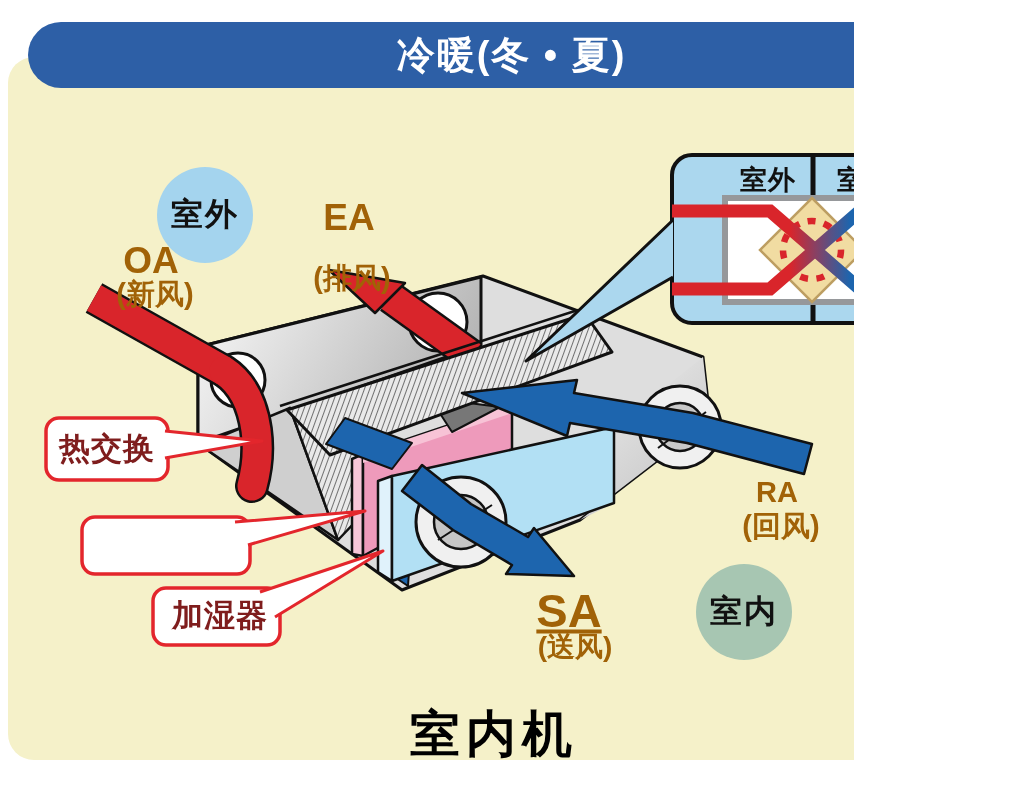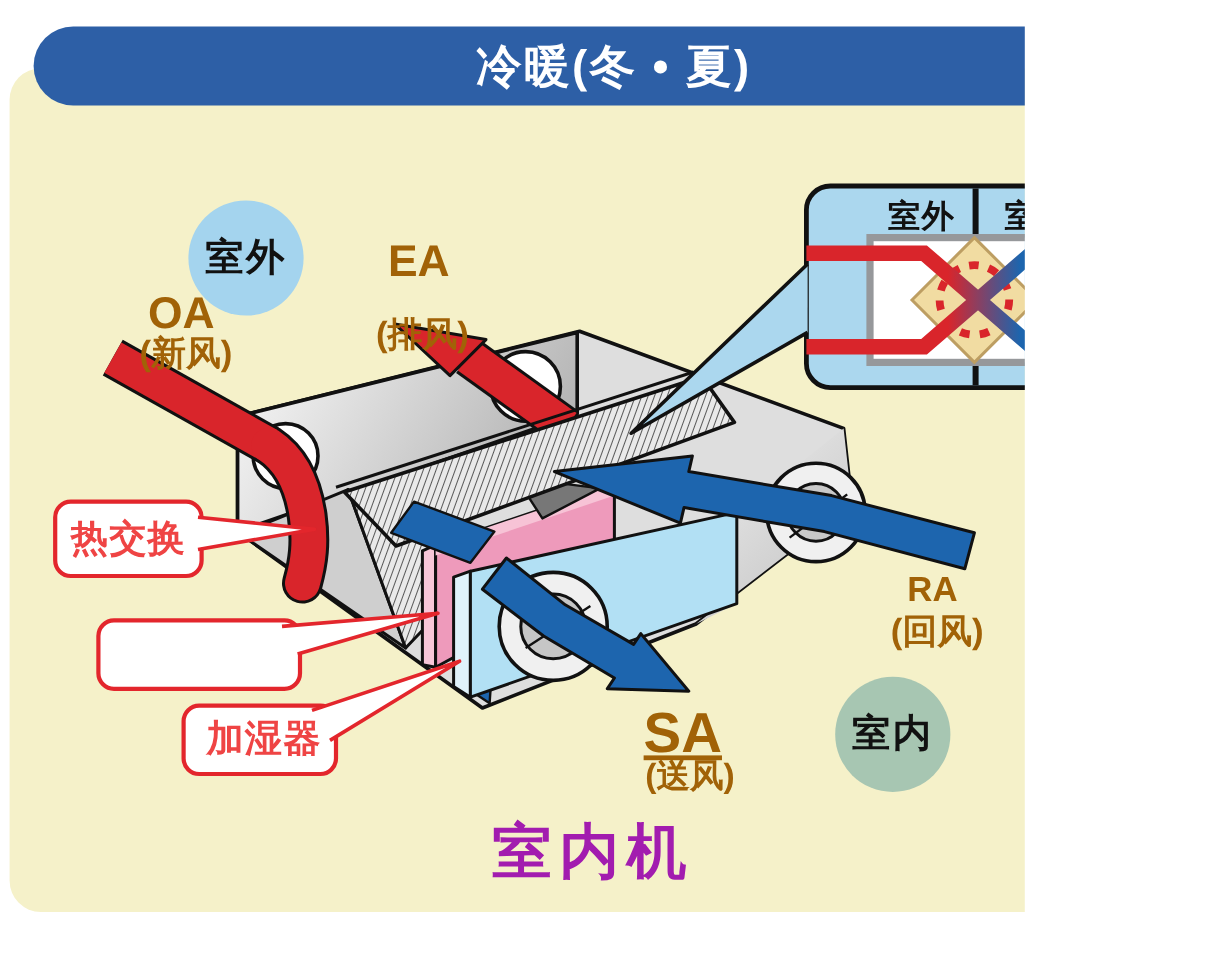--- a/index.html
+++ b/index.html
@@ -20,30 +20,30 @@
   .badge{
     border-radius:50%;display:flex;align-items:center;justify-content:center;
     font-size:32px;font-weight:bold;color:#111;letter-spacing:2px;
   }
   #outdoor-badge{left:157px;top:167px;width:96px;height:96px;background:#A4D4EE;}
   #indoor-badge{left:696px;top:564px;width:96px;height:96px;background:#A7C6B2;}
   .flow-label{transform:translate(-50%,-50%);font-weight:bold;color:#a16207;white-space:nowrap;}
   .flow-code{font-size:37px;}
   .flow-sub{font-size:29px;}
   .callout-text{
-    transform:translate(-50%,-50%);font-size:31px;font-weight:bold;color:#ef4444;
+    transform:translate(-50%,-50%);font-size:31px;font-weight:bold;color:#7f1d1d;
     white-space:nowrap;letter-spacing:1px;
   }
   .inset-label{
     transform:translate(-50%,-50%);font-size:27px;font-weight:bold;color:#111;
     white-space:nowrap;letter-spacing:1px;
   }
   #unit-caption{
-    transform:translate(-50%,-50%);font-size:50px;font-weight:bold;color:#a21caf;
-    white-space:nowrap;letter-spacing:6px;
+    transform:translate(-50%,-50%);font-size:50px;font-weight:bold;color:#000000;
+    white-space:nowrap;letter-spacing:6px;margin-top:24px;
   }
 </style>
 </head>
 <body>
 
 <div id="stage">
 
   <div id="yellow-panel" class="abs"></div>
 
   <div id="header-pill" class="abs">

